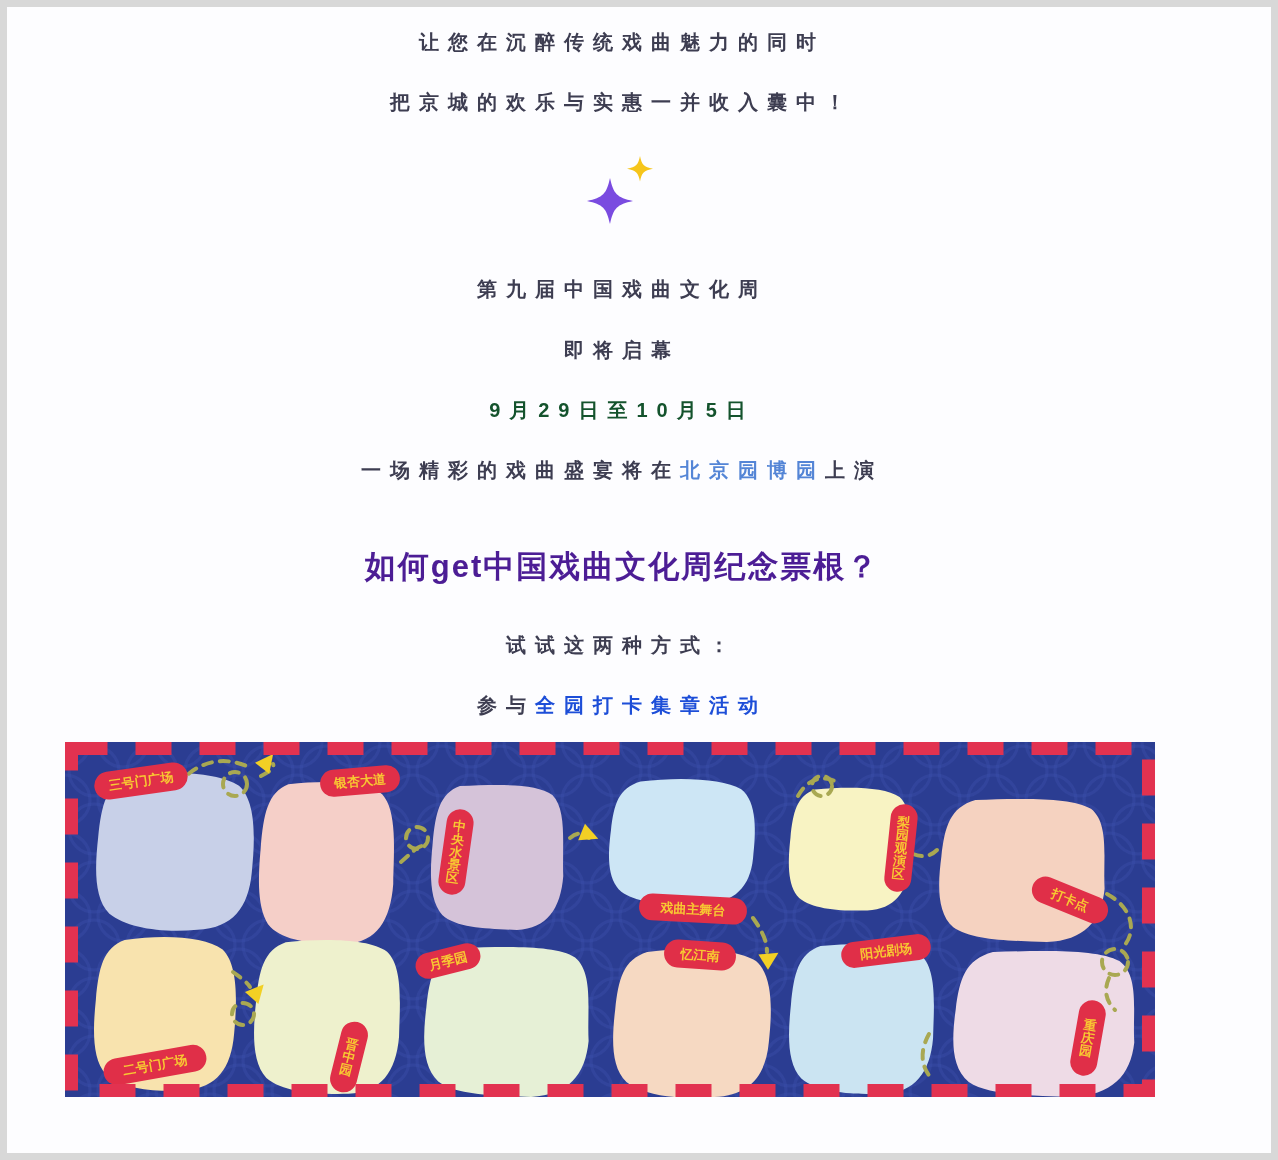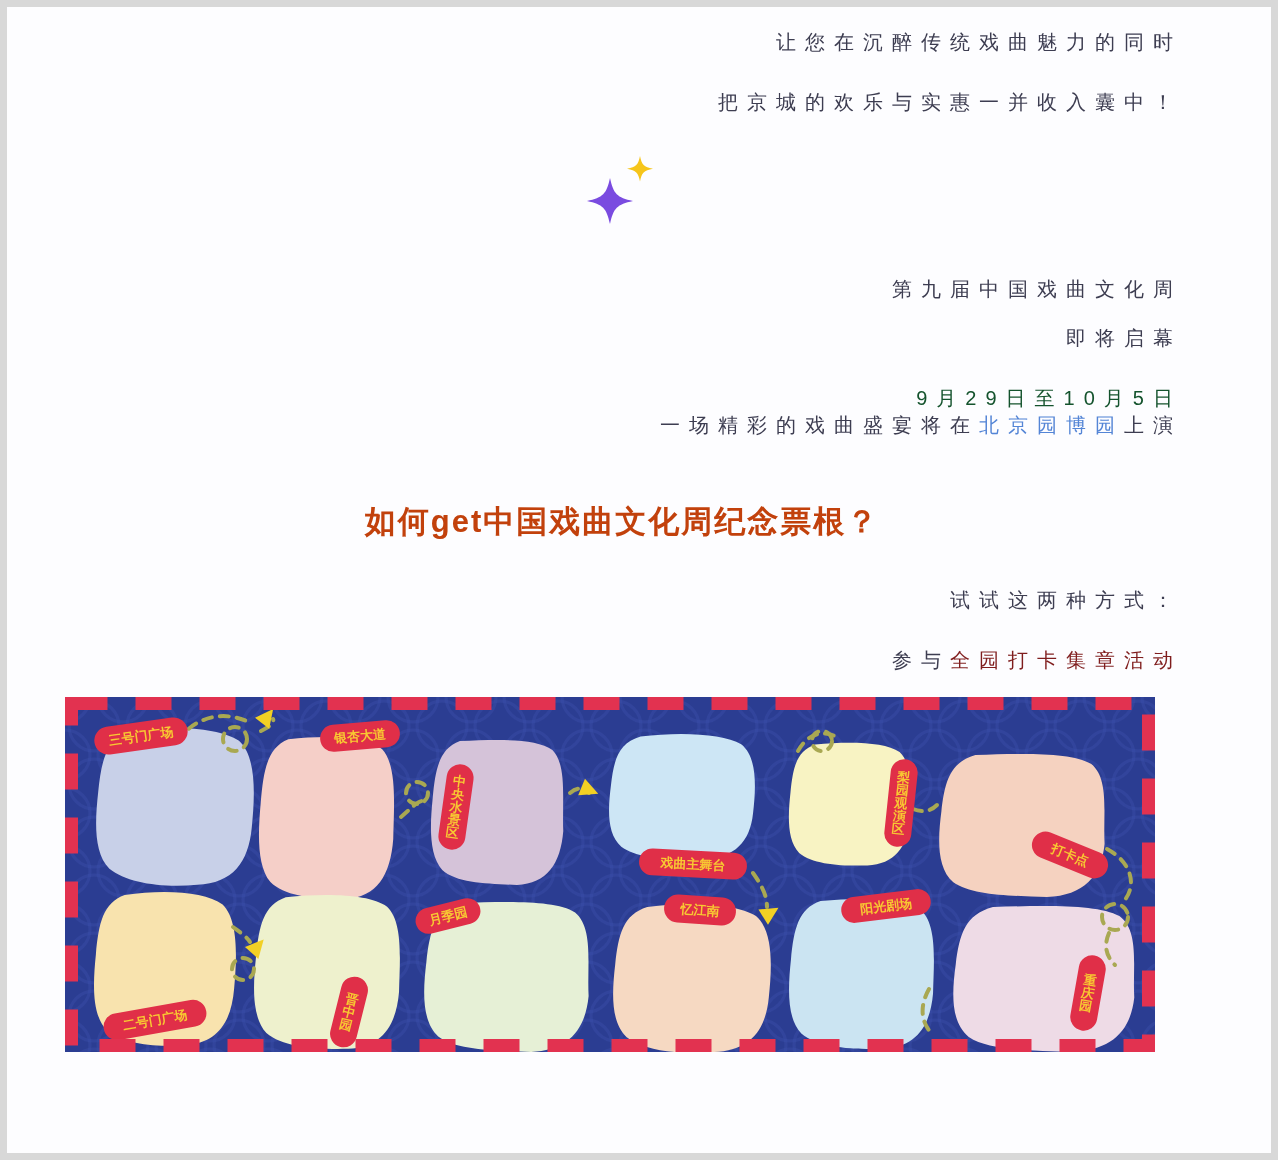--- a/index.html
+++ b/index.html
@@ -15,40 +15,39 @@
     background:#fdfdff;
     overflow:hidden;
   }
   .content {
     position:absolute; left:55px; top:0; width:1120px;
     text-align:center;
     color:#3d3d51;
   }
   p { margin:0; }
   .body-line {
-    font-size:20px; letter-spacing:9px; font-weight:normal;
+    font-size:20px; letter-spacing:9px; font-weight:bold;
     color:#3d3d51;
-    text-align:right;
   }
   .intro-1 { margin-top:22px; }
   .intro-2 { margin-top:33px; }
   .sparkle-wrap { margin-top:36px; height:84px; display:flex; justify-content:center; align-items:center; }
   .ann-1 { margin-top:40px; }
-  .ann-2 { margin-top:22px; }
+  .ann-2 { margin-top:34px; }
   .ann-dates { margin-top:33px; color:#14532d; }
-  .ann-venue { }
+  .ann-venue { margin-top:33px; }
   .venue-link { color:#5485d6; }
   .howto-heading {
     margin-top:62px;
     font-size:31px; font-weight:bold; letter-spacing:2px;
-    color:#c2410c;
+    color:#4c1d95;
   }
   .howto-subtitle { margin-top:44px; }
   .method { margin-top:33px; }
-  .hl-red { color:#7f1d1d; }
+  .hl-red { color:#1d4ed8; }
   .closing { margin-top:33px; }
   .map-wrap {
     margin-top:23px;
     margin-left:3px;
     width:1090px; height:355px;
     position:relative;
   }
   svg text { font-family:"Liberation Sans","DejaVu Sans",sans-serif; }
 </style>
 </head>

